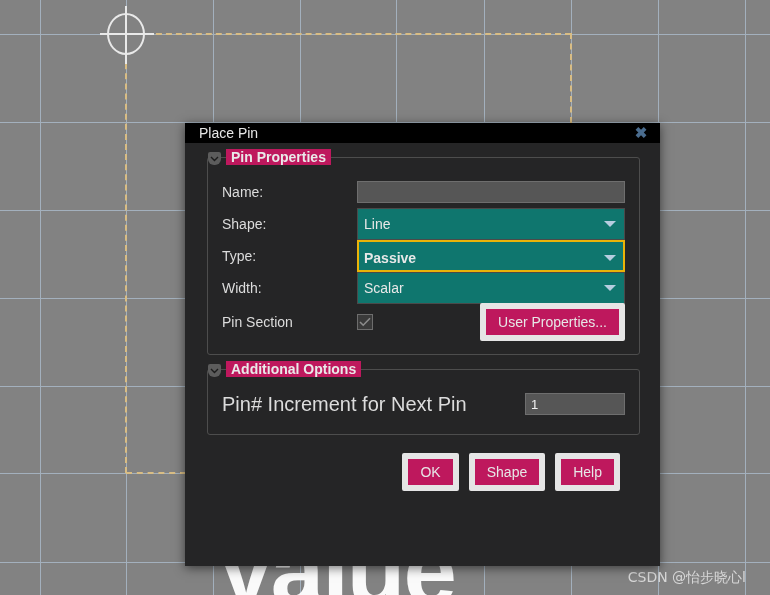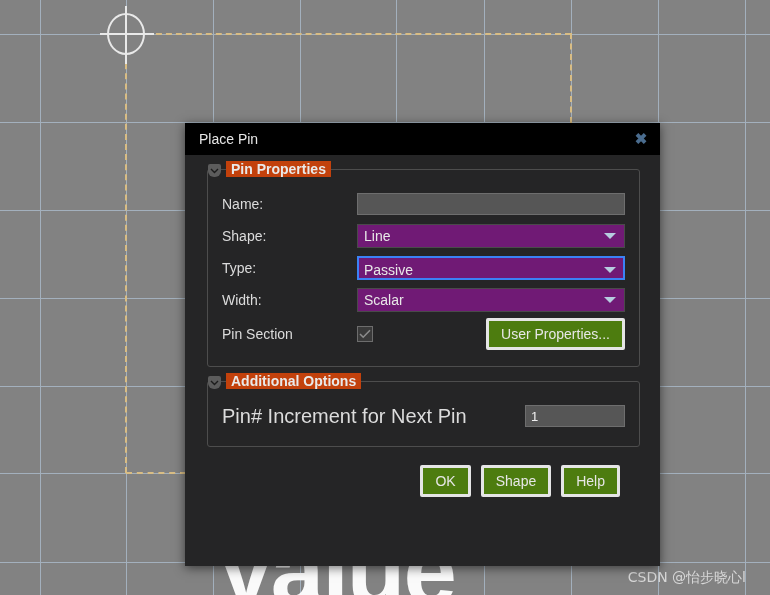--- a/index.html
+++ b/index.html
@@ -82,21 +82,21 @@
     left: 185px;
     top: 123px;
     width: 475px;
     height: 443px;
     background: #252526;
     box-sizing: border-box;
     box-shadow: 0 2px 10px rgba(0,0,0,0.55);
   }
 
   .titlebar {
-    height: 32px;
+    height: 20px;
     background: #000000;
     display: flex;
     align-items: center;
     padding: 0 6px 0 14px;
     box-sizing: border-box;
   }
   .title-text {
     color: #e6e6e6;
     font-size: 14px;
     flex: 1;
@@ -124,21 +124,21 @@
     border: 1px solid #4d4d4d;
     border-radius: 3px;
     margin-bottom: 14px;
     padding: 18px 14px 14px 14px;
     box-sizing: border-box;
   }
   .group-title {
     position: absolute;
     top: -9px;
     left: 18px;
-    background: #c2410c;
+    background: #be185d;
     padding: 0 5px;
     color: #e9e9e9;
     font-size: 14px;
     font-weight: bold;
     font-family: "Liberation Sans", sans-serif;
   }
   .group-collapse {
     position: absolute;
     top: -6px;
     left: 0px;
@@ -175,32 +175,33 @@
     font-size: 13px;
     padding: 0 5px;
     box-sizing: border-box;
     line-height: 20px;
     font-family: "Liberation Sans", sans-serif;
     outline: none;
   }
 
   .combo {
     flex: 1;
-    height: 24px;
-    background: #701a75;
+    height: 32px;
+    background: #0f766e;
     border: 1px solid #4a4a4a;
     display: flex;
     align-items: center;
     padding: 0 4px 0 6px;
     box-sizing: border-box;
     cursor: pointer;
   }
   .combo.focused {
-    border: 2px solid #3b82f6;
+    border: 2px solid #eab308;
     padding: 3px 3px 0 5px;
+    font-weight: bold;
   }
   .combo-value {
     flex: 1;
     color: #e8e8e8;
     font-size: 14px;
     font-family: "Liberation Sans", sans-serif;
   }
   .combo-arrow {
     width: 0; height: 0;
     border-left: 6px solid transparent;
@@ -216,22 +217,22 @@
     border: 1px solid #6d6d6d;
     display: flex;
     align-items: center;
     justify-content: center;
     cursor: pointer;
     box-sizing: border-box;
   }
   .checkbox svg { display: block; }
 
   .btn {
-    background: #4d7c0f;
-    border: 3px solid #e5e5e5;
+    background: #be185d;
+    border: 6px solid #e5e5e5;
     color: #e7e7e7;
     font-size: 14px;
     padding: 5px 12px;
     cursor: pointer;
     font-family: "Liberation Sans", sans-serif;
     border-radius: 2px;
   }
 
   .opt-row {
     display: flex;

